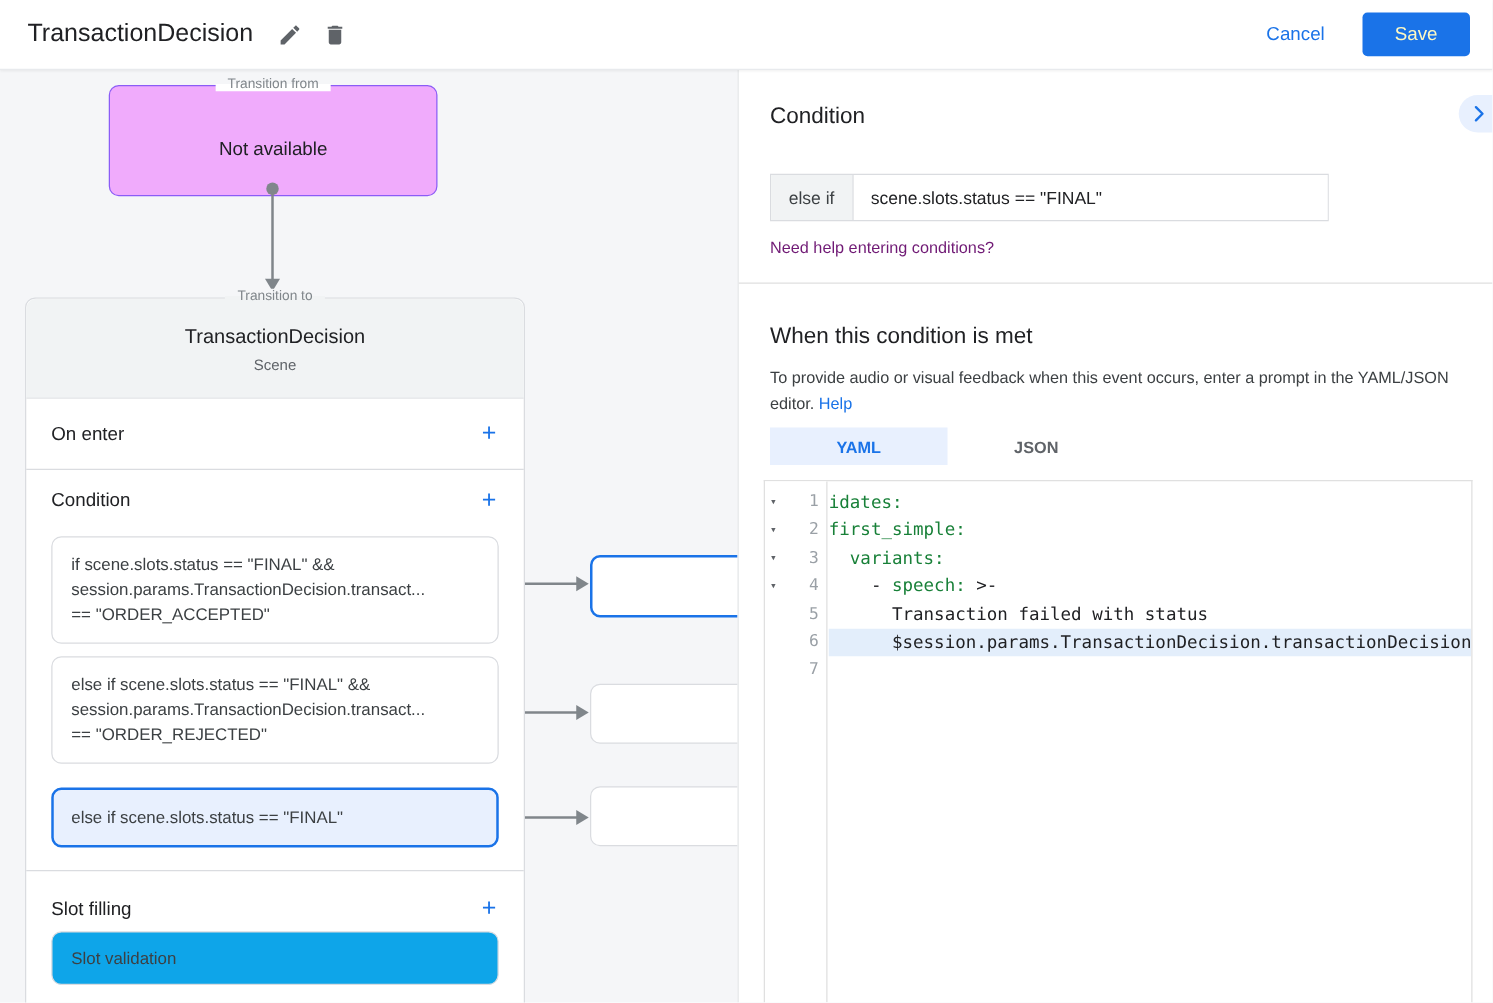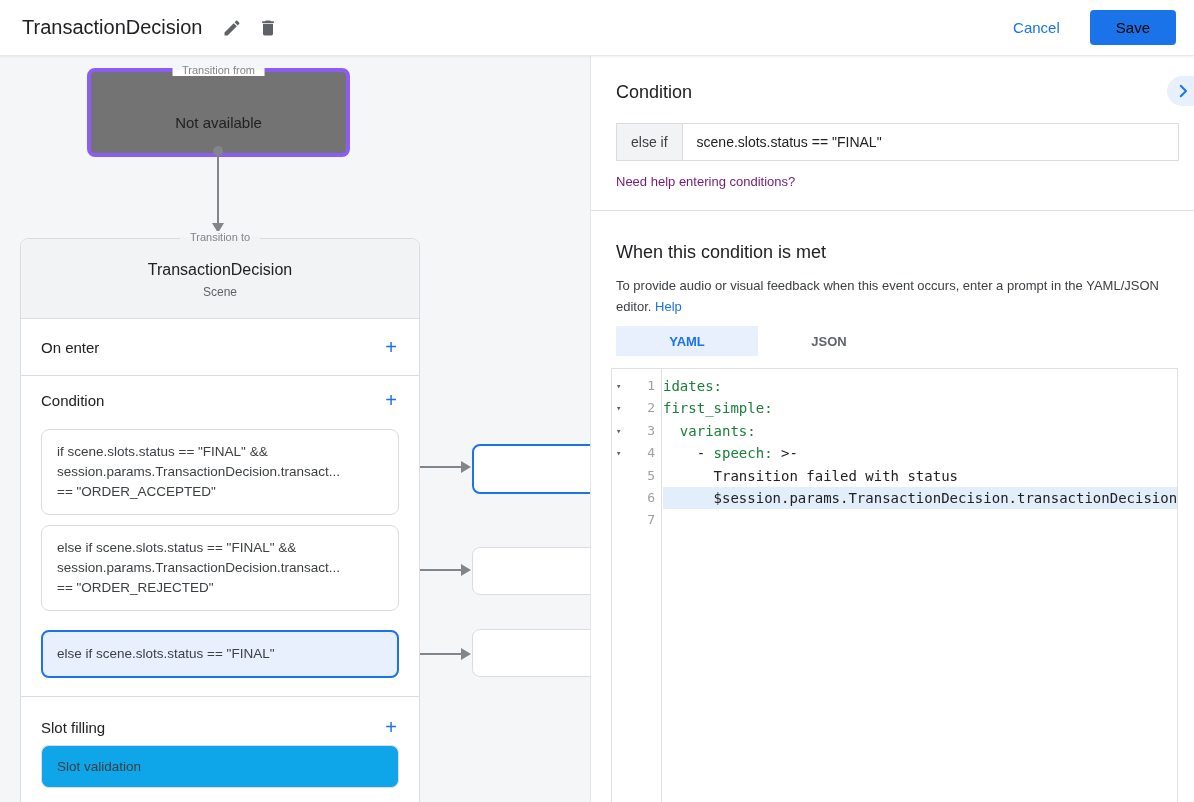--- a/index.html
+++ b/index.html
@@ -11,26 +11,26 @@
   .topbar { position:absolute; left:0; top:0; width:1194px; height:56px; background:#fff;
             border-bottom:1px solid #e8eaed; box-shadow:0 1px 2px rgba(60,64,67,.08);
             display:flex; align-items:center; z-index:30; }
   .topbar-title { font-size:20px; color:#202124; margin-left:22px; }
   .icon-btn { width:36px; height:36px; display:flex; align-items:center; justify-content:center;
               border:none; background:transparent; cursor:pointer; border-radius:50%; }
   .icon-btn.edit { margin-left:12px; }
   .topbar-spacer { flex:1; }
   .cancel-btn { color:#1a73e8; font-size:15px; font-weight:500; background:none; border:none;
                 cursor:pointer; padding:8px 16px; }
-  .save-btn { background:#1a73e8; color:#000000; font-size:15px; font-weight:500; border:none;
+  .save-btn { background:#1a73e8; color:#fef9c3; font-size:15px; font-weight:500; border:none;
               border-radius:4px; padding:9px 26px; margin:0 18px 0 14px; cursor:pointer; }
 
   
   .canvas { position:absolute; left:0; top:56px; width:1194px; height:746px; background:#f5f6f8; z-index:10; }
-  .legend-box { position:absolute; background:#737373; border:4px solid #8b5cf6; border-radius:8px; }
+  .legend-box { position:absolute; background:#f0abfc; border:1px solid #8b5cf6; border-radius:8px; }
   .legend { position:absolute; top:-8px; left:50%; transform:translateX(-50%);
             font-size:11px; color:#80868b; padding:0 10px; white-space:nowrap; }
   .legend.on-white { background:linear-gradient(180deg,#f5f6f8 50%, #ffffff 50%); }
   .legend.on-gray  { background:linear-gradient(180deg,#f5f6f8 50%, #f1f3f4 50%); }
 
   .from-box { left:87px; top:12px; width:263px; height:89px; }
   .from-box .value { position:absolute; width:100%; top:42px; text-align:center; font-size:15px; color:#202124; }
 
   .scene-box { left:20px; top:182px; width:400px; height:640px; background:#fff;
                border:1px solid #dadce0; border-radius:8px 8px 0 0; }
@@ -64,21 +64,21 @@
   .connector-svg { position:absolute; left:0; top:0; width:620px; height:746px; pointer-events:none; }
 
   
   .panel { position:absolute; left:590px; top:56px; width:604px; height:746px; background:#fff;
            border-left:1px solid #e4e6e8; z-index:20; display:flex; flex-direction:column;
            padding:0 16px 0 25px; }
   .panel-heading { margin-top:26px; font-size:18px; color:#202124; }
   .collapse-btn { position:absolute; top:20px; right:0; width:27px; height:30px; background:#e8f0fe;
                   border:none; border-radius:15px 0 0 15px; cursor:pointer;
                   display:flex; align-items:center; justify-content:flex-end; padding-right:2px; }
-  .cond-input-row { margin-top:20px; display:flex; border:1px solid #dadce0; height:38px; width:563px; }
+  .cond-input-row { margin-top:36px; display:flex; border:1px solid #dadce0; height:38px; width:447px; }
   .cond-prefix { background:#f1f3f4; border-right:1px solid #dadce0; font-size:14px; color:#3c4043;
                  display:flex; align-items:center; padding:0 14px; }
   .cond-value { flex:1; border:none; outline:none; font-size:14px; color:#202124; padding:0 14px;
                 font-family:"Liberation Sans", sans-serif; background:#fff; }
   .help-link { margin-top:13px; font-size:13px; color:#701a75; text-decoration:none; align-self:flex-start; }
   .panel-divider { margin:21px -16px 0 -25px; border-top:1px solid #e0e0e0; }
   .when-heading { margin-top:31px; font-size:18px; color:#202124; }
   .check-row { display:flex; align-items:center; }
   .check-row.webhook { margin-top:22px; }
   .check-row.prompts { margin-top:29px; }
@@ -263,20 +263,20 @@
           <div class="gutter-row">
             <span class="fold-cell"></span>
             <span class="num-cell">7</span>
           </div>
         </div>
       <div class="code" id="editor-code">
           <div class="code-row"><span class="tok-key">idates:</span></div>
           <div class="code-row"><span class="tok-key">first_simple:</span></div>
           <div class="code-row"><span>  </span><span class="tok-key">variants:</span></div>
           <div class="code-row"><span>    - </span><span class="tok-key">speech:</span><span> &gt;-</span></div>
-          <div class="code-row"><span>      Transition failed with status</span></div>
+          <div class="code-row"><span>      Transaction failed with status</span></div>
           <div class="code-row hl"><span>      $session.params.TransactionDecision.transactionDecision</span></div>
           <div class="code-row"></div>
         </div>
     </div>
   </div>
 
 </div>
 
 </body></html>

